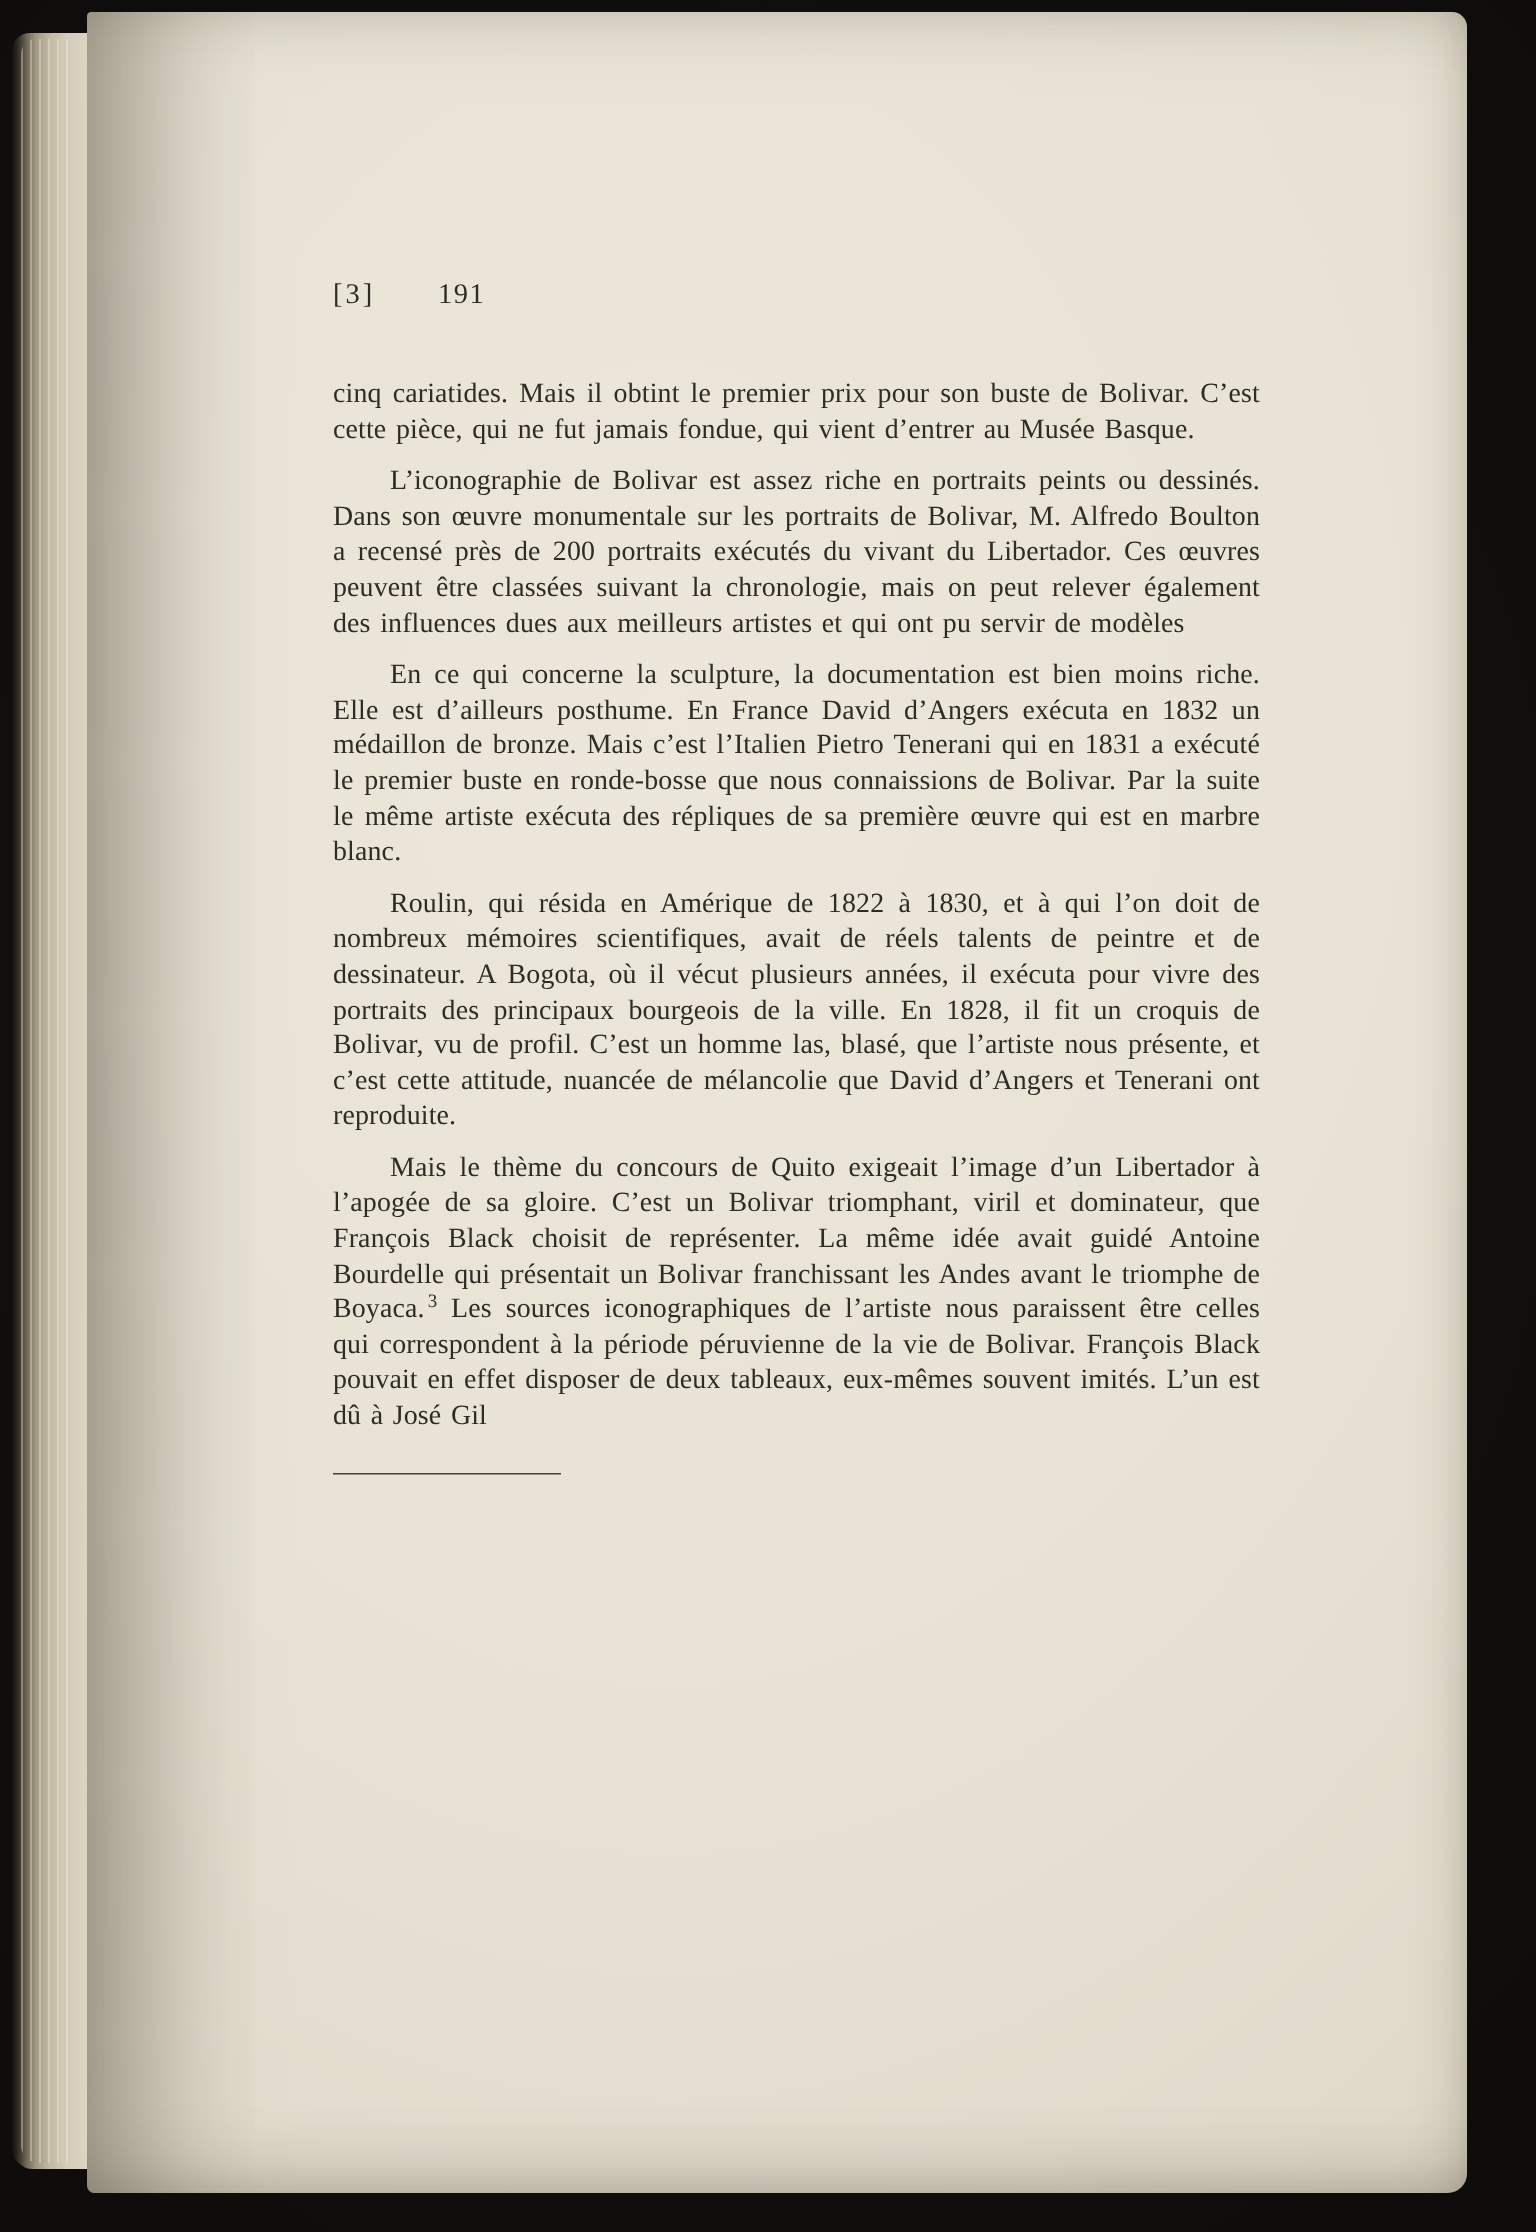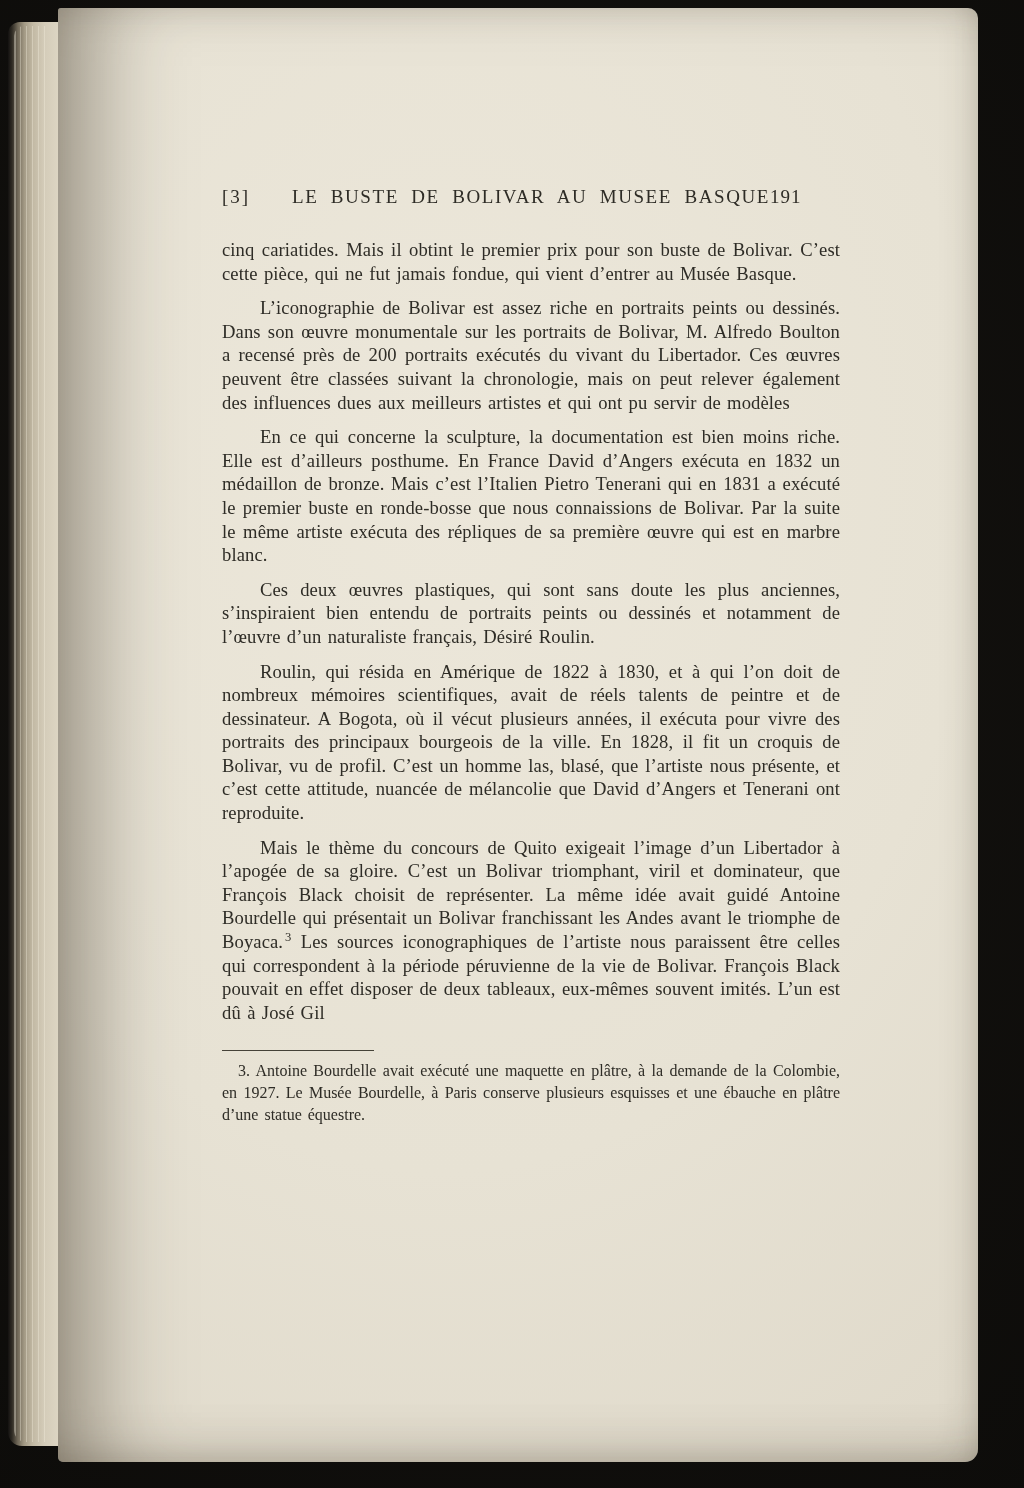--- a/index.html
+++ b/index.html
@@ -88,21 +88,21 @@
     text-align: center;
     letter-spacing: 1.6px;
     word-spacing: 6px;
     white-space: nowrap;
   }
   .header .pagenum {
     width: 70px;
     letter-spacing: 1px;
   }
   .body {
-    margin-top: 30px;
+    margin-top: 43px;
   }
   p.para {
     margin: 0 0 11px 0;
     font-size: 18.6px;
     line-height: 23.6px;
     text-align: justify;
     text-indent: 38px;
     word-spacing: 1.6px;
     letter-spacing: 0.1px;
   }
@@ -139,34 +139,31 @@
 
   <div class="page-stack">
     <div class="leaves"></div>
   </div>
 
   <div class="page">
     <div class="content">
 
       <div class="header">
         <span class="section">[3]</span>
-        <span class="title">LE BUSTE DE BOLIVAR AU MUSEE BASQUE</span>
         <span class="pagenum">191</span>
       </div>
 
       <div class="body">
         <p class="para no-indent">cinq cariatides. Mais il obtint le premier prix pour son buste de Bolivar. C’est cette pièce, qui ne fut jamais fondue, qui vient d’entrer au Musée Basque.</p>
         <p class="para">L’iconographie de Bolivar est assez riche en portraits peints ou dessinés. Dans son œuvre monumentale sur les portraits de Bolivar, M. Alfredo Boulton a recensé près de 200 portraits exécutés du vivant du Libertador. Ces œuvres peuvent être classées suivant la chronologie, mais on peut relever également des influences dues aux meilleurs artistes et qui ont pu servir de modèles</p>
         <p class="para">En ce qui concerne la sculpture, la documentation est bien moins riche. Elle est d’ailleurs posthume. En France David d’Angers exécuta en 1832 un médaillon de bronze. Mais c’est l’Italien Pietro Tenerani qui en 1831 a exécuté le premier buste en ronde-bosse que nous connaissions de Bolivar. Par la suite le même artiste exécuta des répliques de sa première œuvre qui est en marbre blanc.</p>
-        <p class="para">Ces deux œuvres plastiques, qui sont sans doute les plus anciennes, s’inspiraient bien entendu de portraits peints ou dessinés et notamment de l’œuvre d’un naturaliste français, Désiré Roulin.</p>
         <p class="para">Roulin, qui résida en Amérique de 1822 à 1830, et à qui l’on doit de nombreux mémoires scientifiques, avait de réels talents de peintre et de dessinateur. A Bogota, où il vécut plusieurs années, il exécuta pour vivre des portraits des principaux bourgeois de la ville. En 1828, il fit un croquis de Bolivar, vu de profil. C’est un homme las, blasé, que l’artiste nous présente, et c’est cette attitude, nuancée de mélancolie que David d’Angers et Tenerani ont reproduite.</p>
         <p class="para"><span>Mais le thème du concours de Quito exigeait l’image d’un Libertador à l’apogée de sa gloire. C’est un Bolivar triomphant, viril et dominateur, que François Black choisit de représenter. La même idée avait guidé Antoine Bourdelle qui présentait un Bolivar franchissant les Andes avant le triomphe de Boyaca.</span><sup class="note-ref">3</sup><span> Les sources iconographiques de l’artiste nous paraissent être celles qui correspondent à la période péruvienne de la vie de Bolivar. François Black pouvait en effet disposer de deux tableaux, eux-mêmes souvent imités. L’un est dû à José Gil</span></p>
       </div>
 
       <div class="footnote">
         <div class="rule"></div>
-        <p class="fn-text">3. Antoine Bourdelle avait exécuté une maquette en plâtre, à la demande de la Colombie, en 1927. Le Musée Bourdelle, à Paris conserve plusieurs esquisses et une ébauche en plâtre d’une statue équestre.</p>
       </div>
 
     </div>
   </div>
 
 </div>
 
 </body></html>

